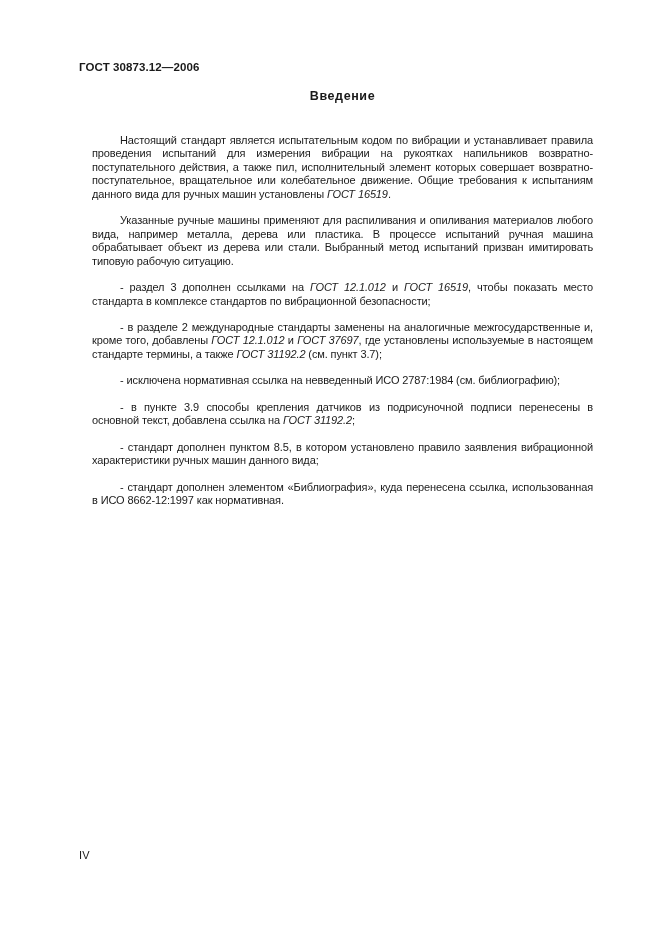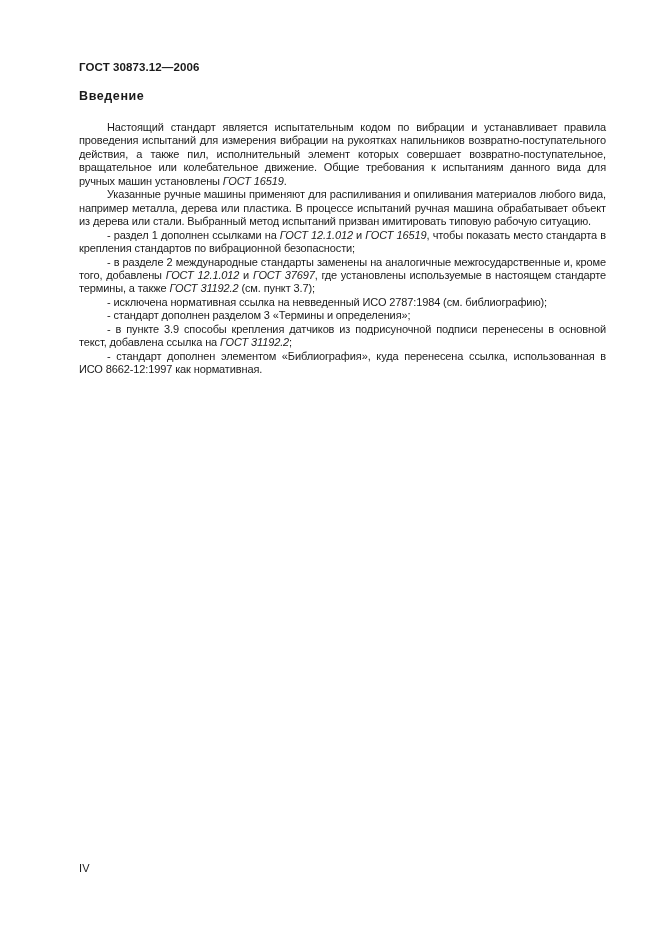--- a/index.html
+++ b/index.html
@@ -23,80 +23,79 @@
     font-size: 11.5px;
     font-weight: 700;
     letter-spacing: 0.1px;
     white-space: nowrap;
   }
   .doc-title {
     position: absolute;
     left: 79px;
     top: 89px;
     width: 527px;
-    text-align: left;
+    text-align: center;
     font-size: 12.5px;
     font-weight: 700;
     letter-spacing: 0.6px;
   }
   .doc-body {
     position: absolute;
     left: 79px;
     top: 121px;
     width: 527px;
     font-size: 11px;
     line-height: 13.45px;
     letter-spacing: -0.12px;
     text-align: justify;
   }
   .doc-body p {
-    margin: 0;
+    margin: 13px;
     padding: 0;
     text-indent: 28px;
   }
   .it {
     font-style: italic;
   }
   .page-number {
     position: absolute;
     left: 79px;
     top: 849px;
     font-size: 11px;
     letter-spacing: 0.3px;
-    margin-top: 13px;
   }
 </style>
 </head>
 <body>
 
 <div class="page">
 
   <div class="doc-number">ГОСТ 30873.12—2006</div>
 
   <div class="doc-title">Введение</div>
 
   <div class="doc-body">
 
     <p><span>Настоящий стандарт является испытательным кодом по вибрации и устанавливает правила проведения испытаний для измерения вибрации на рукоятках напильников возвратно-поступательного действия, а также пил, исполнительный элемент которых совершает возвратно-поступательное, вращательное или колебательное движение. Общие требования к испытаниям данного вида для ручных машин установлены </span><span class="it">ГОСТ 16519</span><span>.</span></p>
 
     <p><span>Указанные ручные машины применяют для распиливания и опиливания материалов любого вида, например металла, дерева или пластика. В процессе испытаний ручная машина обрабатывает объект из дерева или стали. Выбранный метод испытаний призван имитировать типовую рабочую ситуацию.</span></p>
 
 
 
-    <p><span>- раздел 1 дополнен ссылками на </span><span class="it">ГОСТ 12.1.012</span><span> и </span><span class="it">ГОСТ 16519</span><span>, чтобы показать место стандарта в крепления стандартов по вибрационной безопасности;</span></p>
+    <p><span>- раздел 3 дополнен ссылками на </span><span class="it">ГОСТ 12.1.012</span><span> и </span><span class="it">ГОСТ 16519</span><span>, чтобы показать место стандарта в комплексе стандартов по вибрационной безопасности;</span></p>
 
     <p><span>- в разделе 2 международные стандарты заменены на аналогичные межгосударственные и, кроме того, добавлены </span><span class="it">ГОСТ 12.1.012</span><span> и </span><span class="it">ГОСТ 37697</span><span>, где установлены используемые в настоящем стандарте термины, а также </span><span class="it">ГОСТ 31192.2</span><span> (см. пункт 3.7);</span></p>
 
     <p><span>- исключена нормативная ссылка на невведенный ИСО 2787:1984 (см. библиографию);</span></p>
 
-    <p><span>- стандарт дополнен разделом 3 «Термины и определения»;</span></p>
 
     <p><span>- в пункте 3.9 способы крепления датчиков из подрисуночной подписи перенесены в основной текст, добавлена ссылка на </span><span class="it">ГОСТ 31192.2</span><span>;</span></p>
 
 
+    <p><span>- стандарт дополнен пунктом 8.5, в котором установлено правило заявления вибрационной характеристики ручных машин данного вида;</span></p>
 
     <p><span>- стандарт дополнен элементом «Библиография», куда перенесена ссылка, использованная в ИСО 8662-12:1997 как нормативная.</span></p>
 
   </div>
 
   <div class="page-number">IV</div>
 
 </div>
 
 </body></html>

